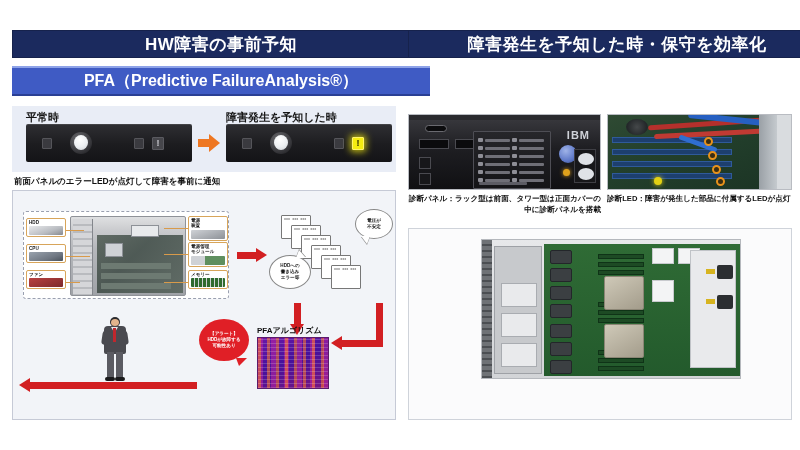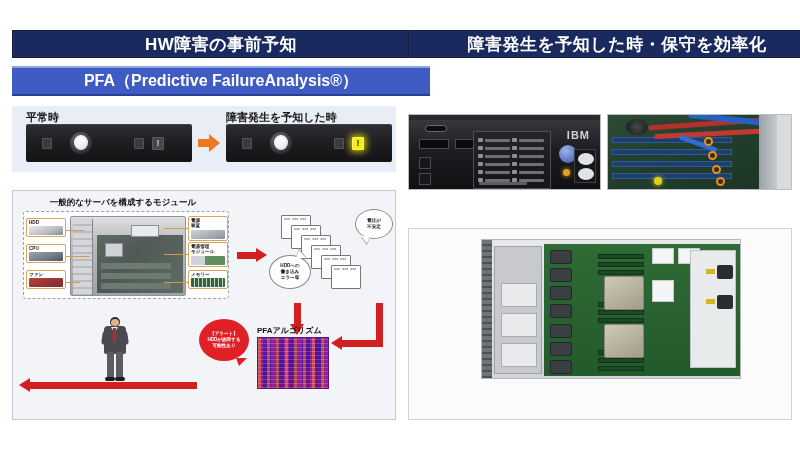--- a/index.html
+++ b/index.html
@@ -383,24 +383,24 @@
 
         <div class="panel-img p2">
           <span class="mini-led a"></span>
           <span class="pwr-btn"></span>
           <span class="mini-led b"></span>
           <span class="warn-led lit">!</span>
         </div>
       </div>
     </div>
 
+    <div class="pfa-caption">前面パネルのエラーLEDが点灯して障害を事前に通知</div>
 
     <div class="flow-box">
 
-      <div class="flow-title">一般的なサーバを構成するモジュール</div>
 
       <div class="dashed-group">
         <div class="srv-photo">
           <span class="bay"></span>
             <span class="board"></span>
           <span class="chip c1"></span>
             <span class="chip c2"></span>
           <span class="chip c3"></span>
             <span class="chip c4"></span>
             <span class="chip c5"></span>
@@ -604,20 +604,22 @@
           <span class="lede e3"></span>
           <span class="lede e4"></span>
           <span class="ledy"></span>
           <span class="bracket"></span>
             <span class="wall"></span>
         </div>
       </div>
     </div>
 
     <div class="cap-row">
+      <div class="cap c-left">診断パネル：ラック型は前面、タワー型は正面カバーの中に診断パネルを搭載</div>
+      <div class="cap c-right">診断LED：障害が発生した部品に付属するLEDが点灯</div>
     </div>
 
     <div class="board-box">
       <div class="board-photo">
         <span class="bp-rail"></span>
         <div class="bp-psu">
           <span class="slot s1"></span>
             <span class="slot s2"></span>
             <span class="slot s3"></span>
         </div>

